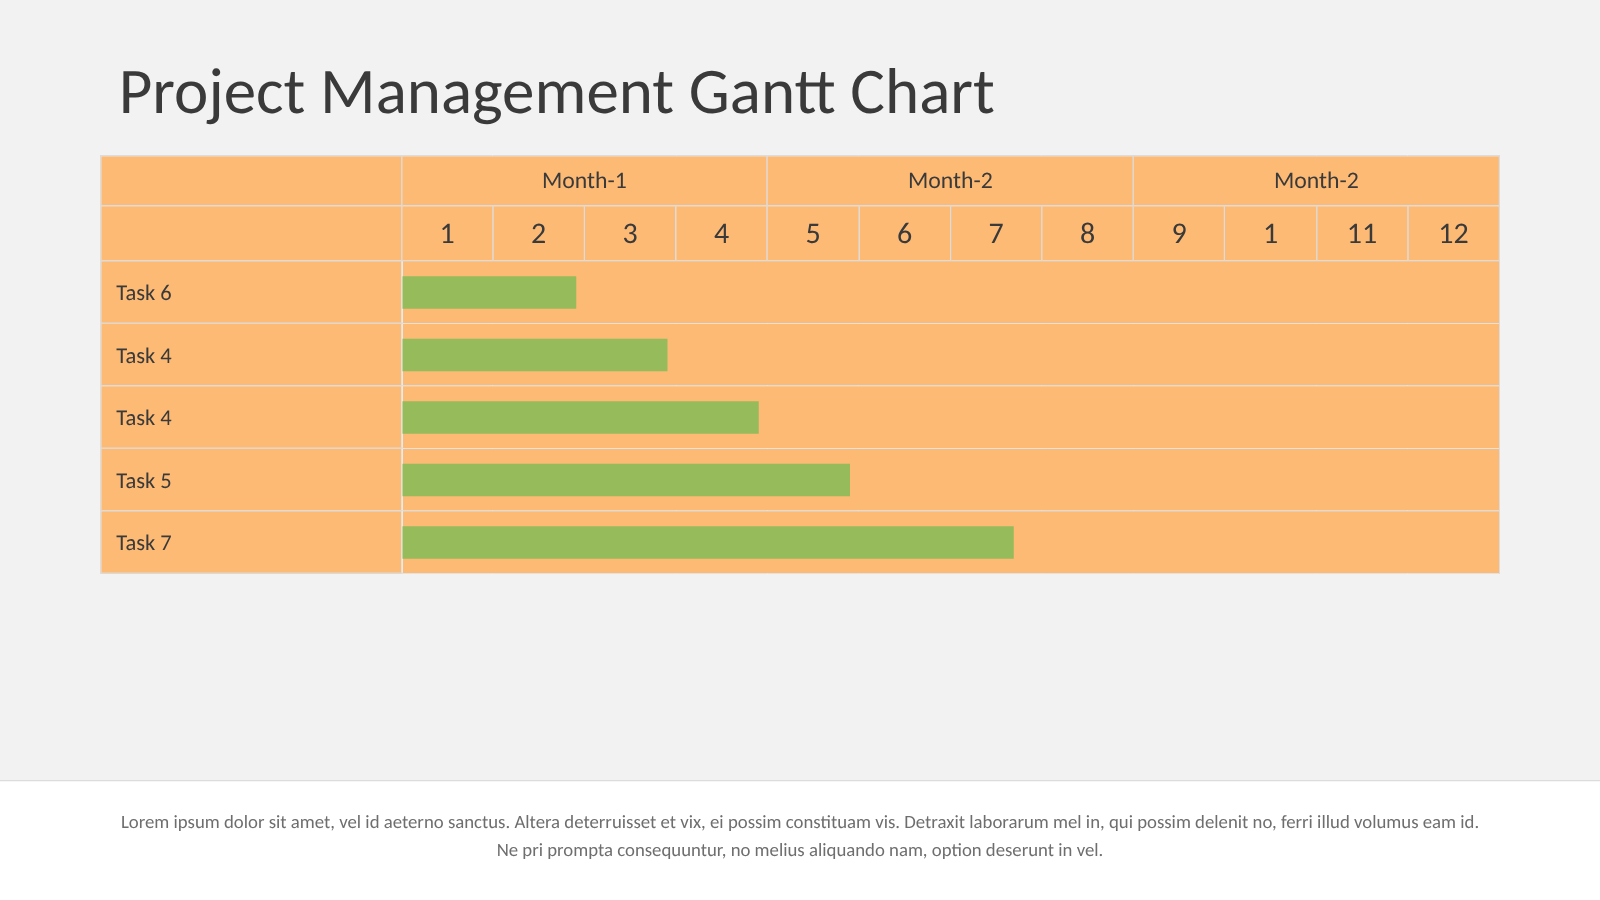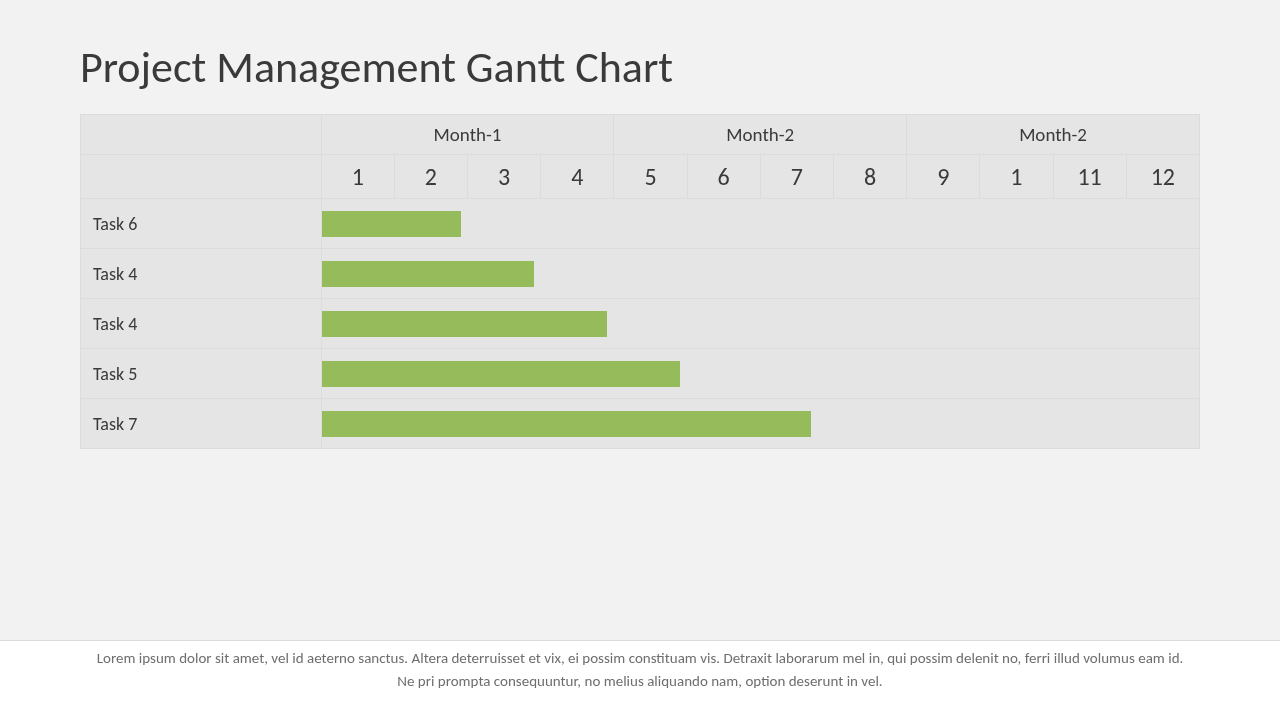--- a/index.html
+++ b/index.html
@@ -9,43 +9,44 @@
     background: #f2f2f2;
     font-family: "Segoe UI", Calibri, sans-serif;
     color: #333;
     overflow: hidden;
     position: relative;
   }
   .slide {
     padding: 40px 80px 0 80px;
   }
   .title {
-    font-size: 44px;
+    font-size: 52px;
     font-weight: 300;
     color: #3a3a3a;
     margin-bottom: 20px;
+    margin-left: 15px;
   }
   .gantt-wrap {
     width: 1120px;
     background: #f2f2f2;
   }
   table.gantt {
     width: 100%;
     border-collapse: collapse;
     table-layout: fixed;
     background: #f8f8f8;
   }
   table.gantt th,
   table.gantt td {
     border: 1px solid #dcdcdc;
     font-weight: 400;
     text-align: center;
     vertical-align: middle;
     color: #3a3a3a;
-    background: #e5e5e5;
+    background: #fdba74;
   }
   table.gantt .label-col { width: 240px; }
   table.gantt .week-col  { width: 73px; }
   table.gantt thead th.month { height: 40px; font-size: 19px; }
   table.gantt thead th.week  { height: 44px; font-size: 24px; }
   table.gantt td.task-label {
     text-align: left;
     padding-left: 12px;
     font-size: 18px;
     height: 50px;
@@ -72,21 +73,21 @@
     color: #b0403b;
     line-height: 1;
   }
   .footer {
     position: absolute;
     left: 0;
     right: 0;
     bottom: 0;
     background: #ffffff;
     border-top: 1px solid #dcdcdc;
-    padding: 6px 90px 28px 90px;
+    padding: 22px 90px 28px 90px;
   }
   .footer p {
     font-size: 15px;
     line-height: 1.5;
     color: #6e6e6e;
     text-align: center;
   }
 </style>
 </head>
 <body>

